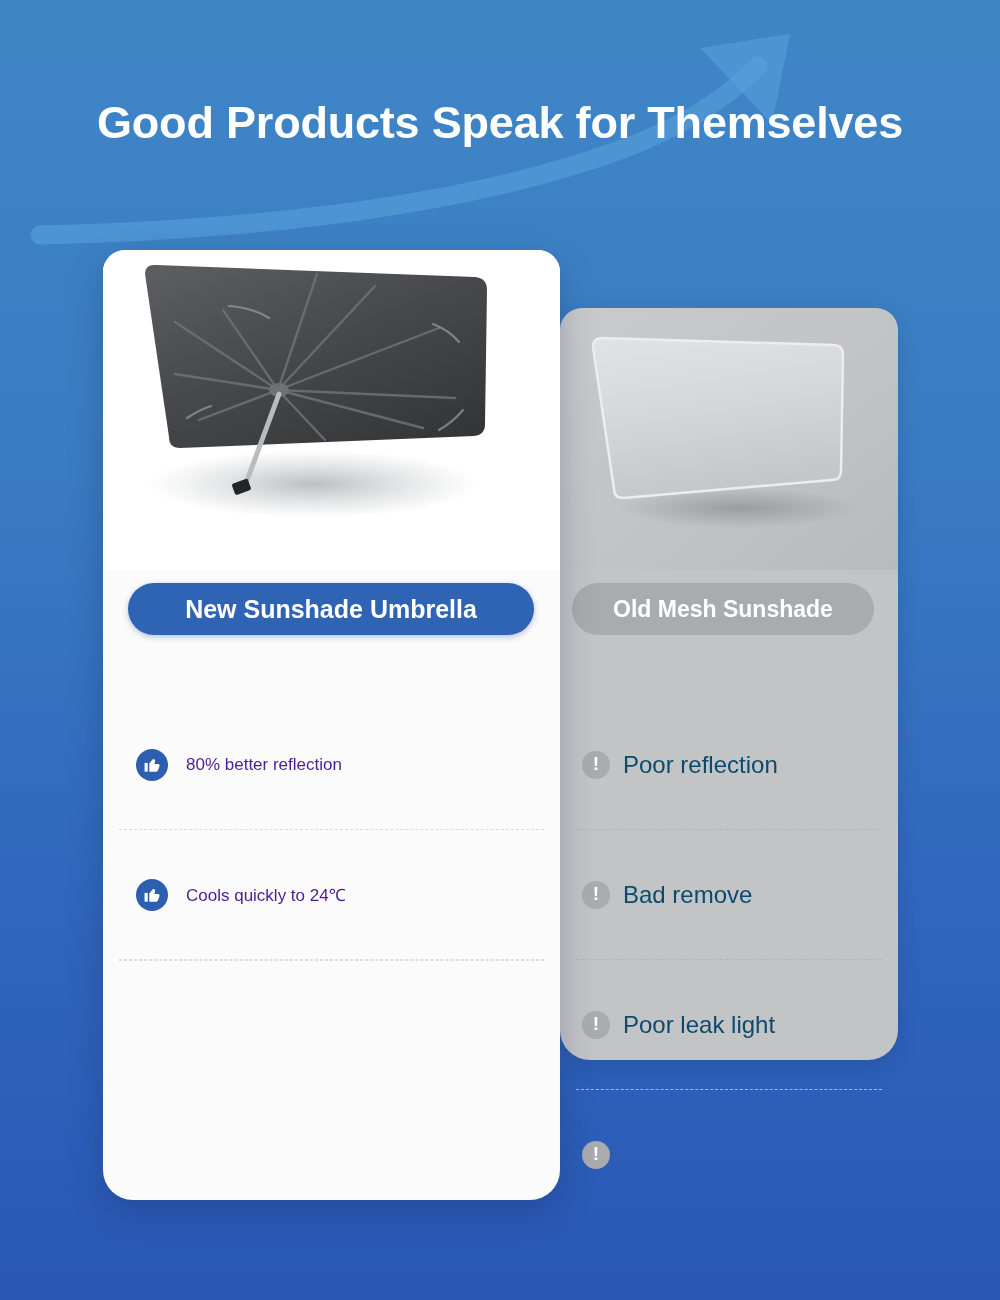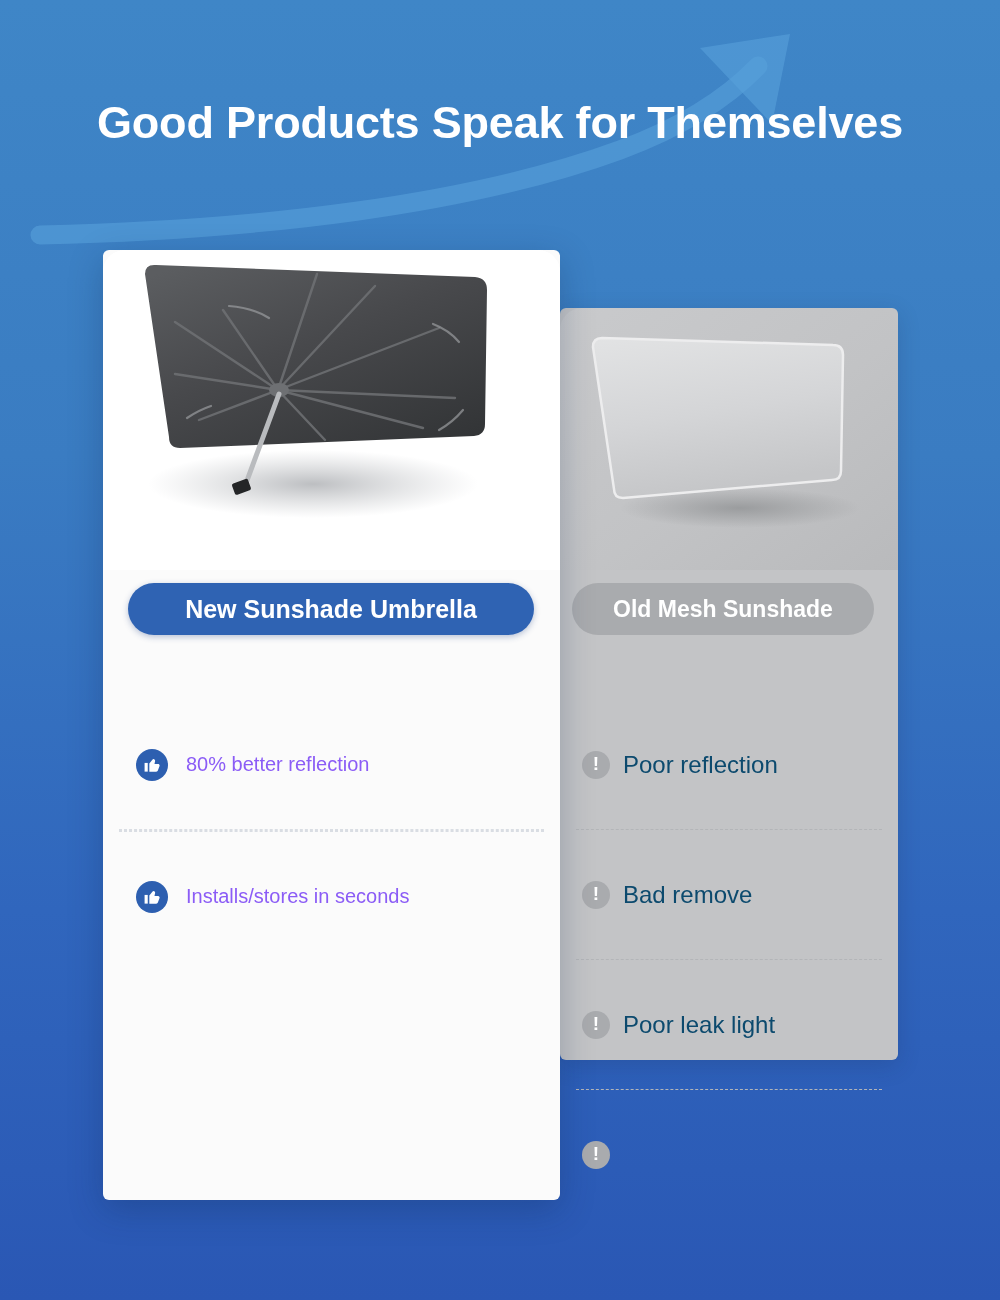--- a/index.html
+++ b/index.html
@@ -38,21 +38,21 @@
 
   
   .cards {
     position: absolute;
     left: 0; top: 0;
     width: 1000px; height: 1300px;
   }
 
   .card {
     position: absolute;
-    border-radius: 6px;
+    border-radius: 30px;
   }
 
   .card-old {
     left: 560px;
     top: 308px;
     width: 338px;
     height: 752px;
     background: #c3c4c6;
     box-shadow: 0 6px 22px rgba(20,40,80,0.18);
   }
@@ -168,22 +168,22 @@
   .icon-warn span {
     color: #ffffff;
     font-size: 19px;
     font-weight: bold;
     line-height: 1;
     position: relative;
     top: -1px;
   }
 
   .feature-text {
-    color: #8b5cf6;
-    font-size: 20px;
+    color: #4c1d95;
+    font-size: 17px;
     white-space: nowrap;
   }
   .features-old .feature-text {
     color: #0c4a6e;
     font-size: 24px;
   }
 </style>
 </head>
 <body>
 
@@ -315,30 +315,30 @@
         <span class="icon-circle icon-thumb">
           <svg width="19" height="19" viewBox="0 0 24 24" fill="#ffffff">
               <path d="M2 10h4v11H2z"></path>
               <path d="M8 21h8.7c1 0 1.9-.6 2.2-1.6l2-5.6c.4-1.2-.5-2.5-1.8-2.5h-4.6l.8-3.6c.2-1-.3-2-1.2-2.4-.7-.3-1.5-.1-2 .5L8 10.6z"></path>
             </svg>
         </span>
         <span class="feature-text">80% better reflection</span>
       </div>
       <div class="divider"></div>
 
-      <div class="divider"></div>
-
-      <div class="divider"></div>
-
       <div class="feature-row">
         <span class="icon-circle icon-thumb">
           <svg width="19" height="19" viewBox="0 0 24 24" fill="#ffffff">
               <path d="M2 10h4v11H2z"></path>
               <path d="M8 21h8.7c1 0 1.9-.6 2.2-1.6l2-5.6c.4-1.2-.5-2.5-1.8-2.5h-4.6l.8-3.6c.2-1-.3-2-1.2-2.4-.7-.3-1.5-.1-2 .5L8 10.6z"></path>
             </svg>
         </span>
-        <span class="feature-text">Installs/stores in seconds</span>
-      </div>
+        <span class="feature-text">Cools quickly to 24℃</span>
+      </div>
+      <div class="divider"></div>
+
+      <div class="divider"></div>
+
 
     </div>
   </div>
 
 </div>
 
 </body></html>

